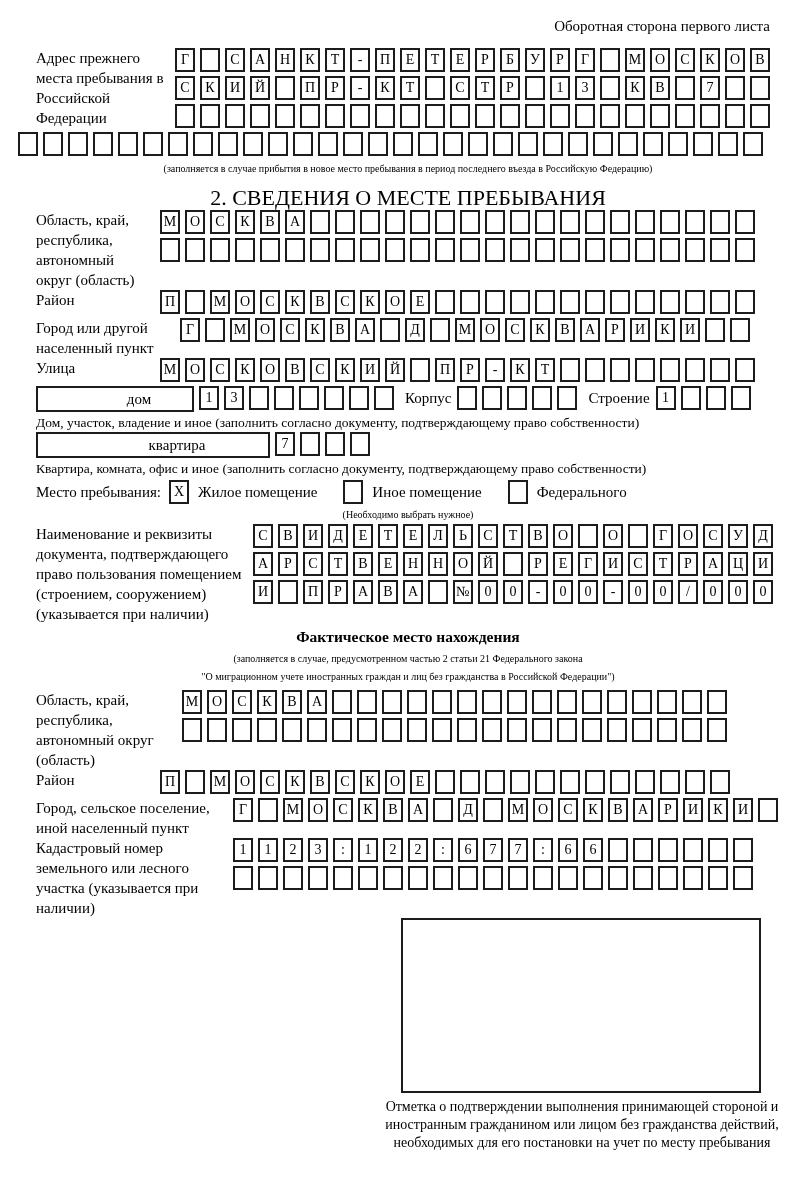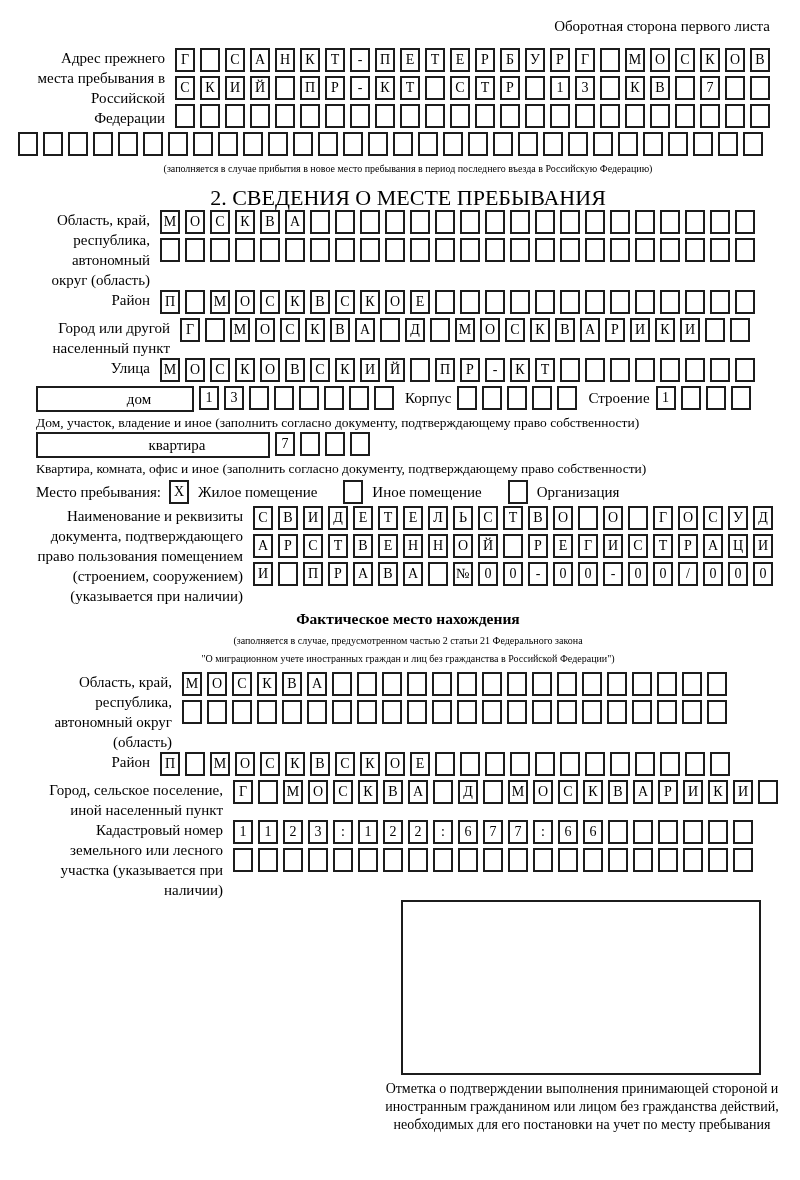--- a/index.html
+++ b/index.html
@@ -10,21 +10,21 @@
     color: #000;
   }
   .page { width: 800px; height: 1180px; padding: 12px 20px 0 36px; overflow: hidden; }
 
   .header-note { text-align: right; font-size: 15px; margin: 6px 10px 10px 0; height: 20px; }
 
   .lbl { font-size: 15px; line-height: 20px; padding-right: 10px; flex: 0 0 auto; }
   .w139 { width: 139px; } .w124 { width: 124px; } .w144 { width: 144px; }
   .w217 { width: 217px; } .w146 { width: 146px; } .w197 { width: 197px; }
 
-  .block { display: flex; align-items: flex-start; text-align: right; }
+  .block { display: flex; align-items: flex-start; }
   .rows { display: flex; flex-direction: column; }
 
   .cells { display: flex; height: 24px; margin-bottom: 4px; }
   .cell {
     flex: 0 0 auto; width: 20px; height: 24px; margin-right: 5px;
     border: 2px solid #1c1c1c; background: #fff;
     display: flex; align-items: center; justify-content: center;
     font-size: 14px; line-height: 1;
   }
 
@@ -377,23 +377,24 @@
     <span class="opt">
       <span class="checkbox">X</span>
       <span class="opt-label">Жилое помещение</span>
     </span>
     <span class="opt">
       <span class="checkbox"></span>
       <span class="opt-label">Иное помещение</span>
     </span>
     <span class="opt">
       <span class="checkbox"></span>
-      <span class="opt-label">Организация</span>
+      <span class="opt-label">Федерального</span>
     </span>
   </div>
+  <div class="note-center">(Необходимо выбрать нужное)</div>
 
   <div class="block">
     <div class="lbl w217">Наименование и реквизиты документа, подтверждающего право пользования помещением (строением, сооружением) (указывается при наличии)</div>
     <div class="rows">
       <div class="cells">
           <span class="cell">С</span>
           <span class="cell">В</span>
           <span class="cell">И</span>
           <span class="cell">Д</span>
           <span class="cell">Е</span>

